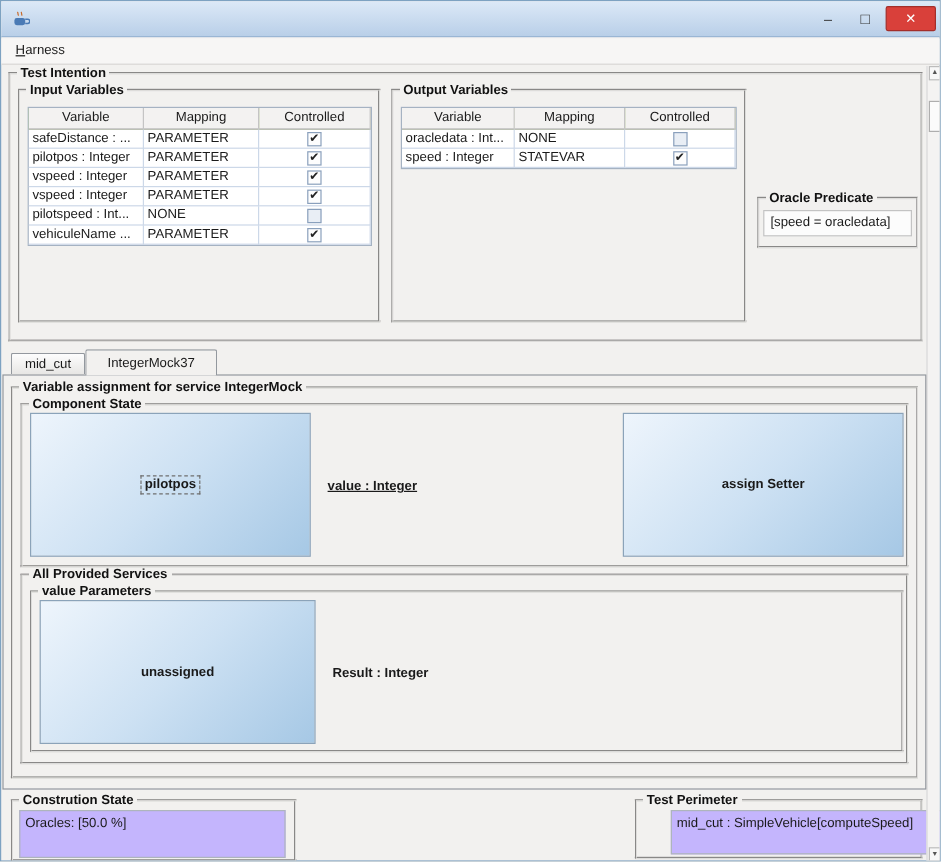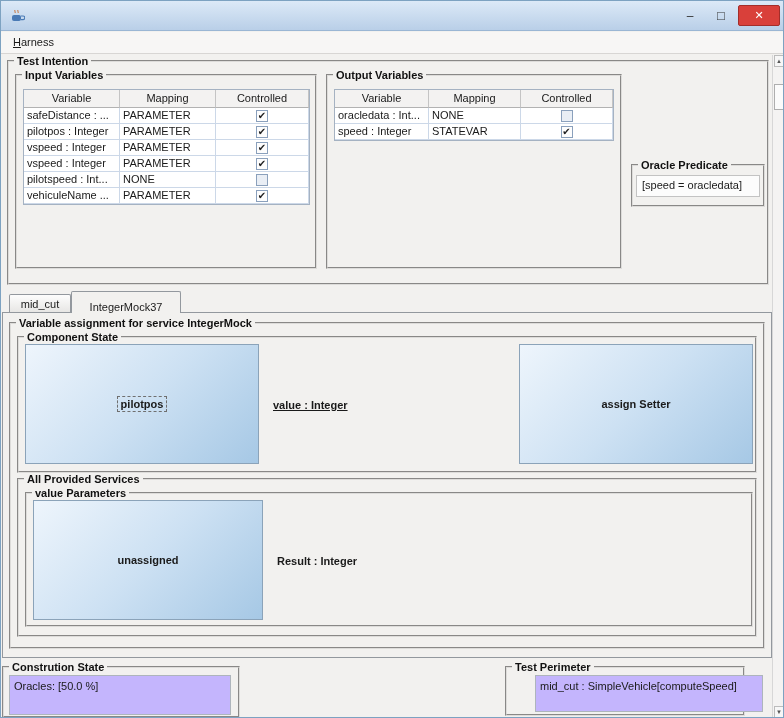--- a/index.html
+++ b/index.html
@@ -197,21 +197,21 @@
 
     <fieldset style="left:622px; top:92px; width:134px; height:48px;">
       <legend>Oracle Predicate</legend>
       <div class="inset-panel" style="left:3px; top:4px; right:3px; height:22px;">[speed = oracledata]</div>
     </fieldset>
   </fieldset>
 
   <div class="tab" style="left:8px; top:293px; width:62px; height:18px;">
     <span>mid_cut</span>
   </div>
-  <div class="tab selected" style="left:70px; top:290px; width:110px; height:22px;align-items:flex-end;">
+  <div class="tab selected" style="left:70px; top:290px; width:110px; height:22px;">
     <span>IntegerMock37</span>
   </div>
 
   <div class="tab-panel" style="left:1px; top:311px; width:770px; height:346px;">
 
     <fieldset style="left:6px; top:4px; width:756px; height:332px;">
       <legend>Variable assignment for service IntegerMock</legend>
 
       <fieldset style="left:6px; top:2px; width:740px; height:142px;">
         <legend>Component State</legend>
@@ -231,28 +231,28 @@
           <legend>value Parameters</legend>
           <div class="port-box" style="left:6px; top:1px; width:230px; height:120px;">
             <span class="lbl">unassigned</span>
           </div>
           <div class="type-label" style="left:250px; top:56px;">Result : Integer</div>
         </fieldset>
       </fieldset>
     </fieldset>
   </div>
 
-  <fieldset style="left:1px; top:660px; width:238px; height:57px;">
+  <fieldset style="left:8px; top:660px; width:238px; height:57px;">
     <legend>Constrution State</legend>
     <div class="list-panel" style="left:5px; top:2px; width:222px; height:40px;">
       <div>Oracles: [50.0 %]</div>
     </div>
   </fieldset>
 
-  <fieldset style="left:504px; top:660px; width:240px; height:55px;">
+  <fieldset style="left:528px; top:660px; width:240px; height:55px;">
     <legend>Test Perimeter</legend>
     <div class="list-panel" style="left:4px; top:2px; width:228px; height:37px;margin-left:24px;">
       <div>mid_cut : SimpleVehicle[computeSpeed]</div>
     </div>
   </fieldset>
 
   <div class="scrollbar">
     <div class="sb-btn sb-up">▲</div>
     <div class="sb-thumb"></div>
     <div class="sb-btn sb-down">▼</div>

